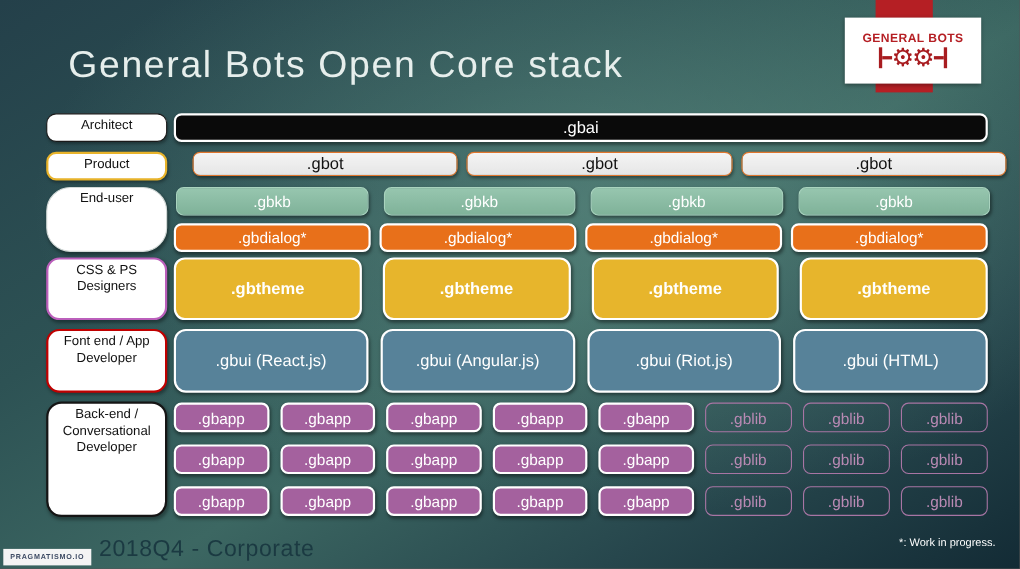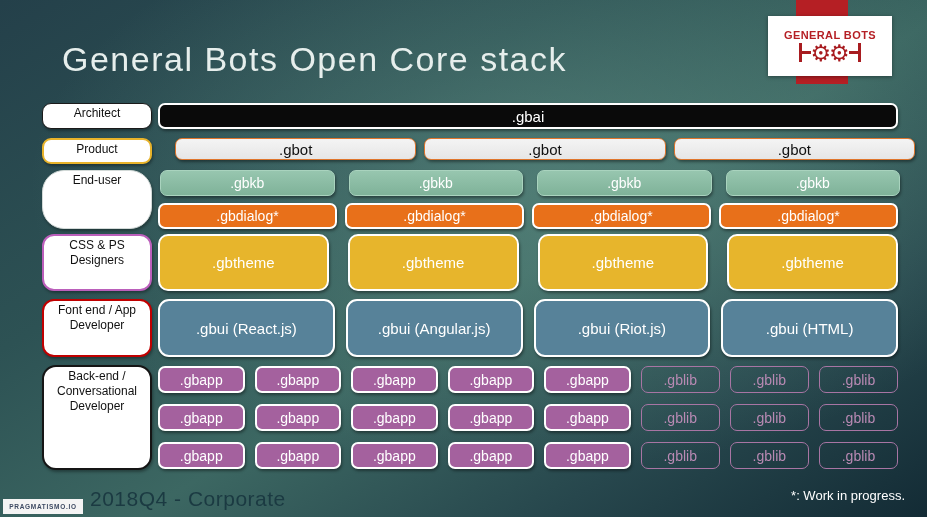--- a/index.html
+++ b/index.html
@@ -47,39 +47,39 @@
     box-shadow:1px 2px 3px rgba(0,0,0,0.4);white-space:nowrap;
   }
   .row-gbai{top:103px;height:26px;}
   .gbai{background:#0a0a0a;border:2px solid #fff;font-size:15px;}
   .row-gbot{top:138px;height:22px;gap:8px;padding-left:17px;}
   .gbot{background:linear-gradient(#f4f4f4,#e6e6e6);border:1.5px solid #e0762d;color:#111;font-size:15px;}
   .row-gbkb{top:170px;height:26px;gap:14px;padding:0 2px;text-align:center;}
   .gbkb{background:linear-gradient(#97c6af,#7fb299);border:1px solid #a9d3be;}
   .row-gbdialog{top:203px;height:26px;gap:8px;}
   .gbdialog{background:#e8701a;border:2px solid #fff;text-align:right;}
-  .row-gbtheme{top:234px;height:57px;gap:19px;}
+  .row-gbtheme{top:234px;height:57px;gap:19px;font-weight:bold;}
   .gbtheme{background:#e7b52c;border:2px solid #fff;border-radius:10px;font-size:15px;}
   .row-gbui{top:299px;height:58px;gap:11px;}
   .gbui{background:#578299;border:2px solid #fff;border-radius:11px;font-size:15px;}
   .row-app{height:27px;gap:10px;}
   .ra0{top:366px;} .ra1{top:404px;} .ra2{top:442px;}
   .gbapp{background:#a4619e;border:2px solid #fff;flex:1.07;}
   .gblib{background:transparent;border:1.5px solid #a875a4;color:#b98ab4;box-shadow:none;}
   
   .prag-box{
     position:absolute;left:3px;top:499px;width:80px;height:15px;background:#f4f4f4;
     display:flex;align-items:center;justify-content:center;
     font-size:6.5px;font-weight:bold;letter-spacing:0.7px;color:#3d4a63;
   }
   .footer-left{
     position:absolute;left:90px;top:487px;font-size:21px;letter-spacing:0.5px;color:#1b3a42;
   }
   .footer-right{
-    position:absolute;right:22px;top:488px;font-size:13px;color:#fff;
+    position:absolute;right:22px;top:488px;font-size:10px;color:#fff;
   }
 </style>
 </head>
 <body>
 
 <div class="slide">
 
   <h1 class="title">General Bots Open Core stack</h1>
 
   <div class="logo-stripe"></div>

